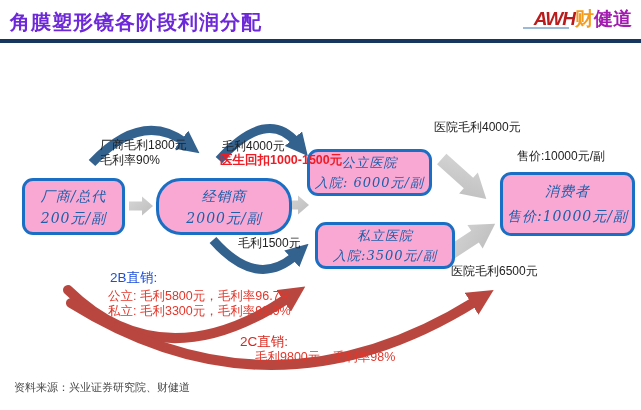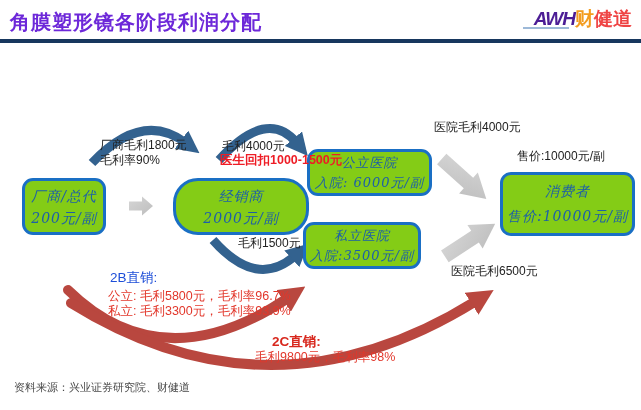--- a/index.html
+++ b/index.html
@@ -3,53 +3,53 @@
 <meta charset="utf-8">
 <style>
   html,body{margin:0;padding:0;background:#fff;}
   .stage{position:relative;width:641px;height:410px;background:#ffffff;overflow:hidden;
          font-family:"Liberation Sans",sans-serif;}
   
   .title{position:absolute;left:10px;top:9px;font-size:20px;font-weight:bold;color:#6d28d9;
          letter-spacing:1px;white-space:nowrap;}
   .logo{position:absolute;right:9px;top:6px;white-space:nowrap;font-weight:bold;
         font-style:italic;font-size:19px;letter-spacing:0px;}
-  .logo .awh{color:#4c1d95;letter-spacing:-1px;font-style:italic;}
+  .logo .awh{color:#b91c1c;letter-spacing:-1px;font-style:italic;}
   .logo .cai{color:#f39c1f;font-style:normal;}
-  .logo .jiandao{color:#ef4444;font-style:normal;}
+  .logo .jiandao{color:#a21caf;font-style:normal;}
   .logo-tagline{position:absolute;right:72px;top:27px;width:46px;height:2px;background:#9db9d8;}
   .navy-bar{position:absolute;left:0;top:39px;width:641px;height:4px;background:#17375e;}
   
   .arrows{position:absolute;left:0;top:0;z-index:1;}
   
-  .fbox{position:absolute;z-index:2;box-sizing:border-box;background:#84cc16;
+  .fbox{position:absolute;z-index:2;box-sizing:border-box;background:#f9a8d4;
         border:3px solid #1a6fc4;border-radius:11px;color:#1d5fa8;
         font-family:"DejaVu Serif","Liberation Serif",serif;font-style:italic;
         display:flex;flex-direction:column;justify-content:center;align-items:center;
         text-align:center;line-height:22px;font-size:14px;letter-spacing:1px;}
   .fbox.small{line-height:20px;font-size:13px;}
-  #box-manufacturer{left:22px;top:178px;width:84px;height:57px;}
-  #box-distributor{left:173px;top:178px;width:136px;height:57px;border-radius:25px;}
+  #box-manufacturer{left:22px;top:178px;width:103px;height:57px;}
+  #box-distributor{left:156px;top:178px;width:136px;height:57px;border-radius:25px;}
   #box-public{left:307px;top:149px;width:125px;height:47px;}
-  #box-private{left:303px;top:222px;width:118px;height:47px;}
+  #box-private{left:315px;top:222px;width:140px;height:47px;}
   #box-consumer{left:500px;top:172px;width:135px;height:64px;line-height:25px;}
   
   .lbl{position:absolute;z-index:3;font-size:12px;color:#222;white-space:nowrap;line-height:15px;}
   #lbl-manu-margin{left:100px;top:138px;}
   #lbl-dist-margin{left:222px;top:139px;}
   #lbl-kickback{left:220px;top:153px;font-weight:bold;color:#ee1c25;font-size:12.5px;}
   #lbl-margin1500{left:238px;top:236px;}
   #lbl-hosp4000{left:434px;top:120px;text-align:right;}
   #lbl-retail{left:517px;top:149px;}
   #lbl-hosp6500{left:451px;top:264px;}
   .red{color:#e2372b;}
   #lbl-b2b-title{left:110px;top:270px;font-size:13.5px;font-weight:normal;color:#1d4ed8;}
   #lbl-b2b-public{left:108px;top:289px;font-size:12.5px;}
   #lbl-b2b-private{left:108px;top:304px;font-size:12.5px;}
-  #lbl-b2c-title{left:272px;top:334px;font-size:13.5px;font-weight:bold;color:#d8281e;}
+  #lbl-b2c-title{left:240px;top:334px;font-size:13.5px;font-weight:normal;color:#d8281e;}
   #lbl-b2c-detail{left:255px;top:350px;font-size:12.5px;}
   .source{position:absolute;left:14px;top:380px;z-index:3;font-size:11px;color:#4a4a4a;}
 </style>
 </head>
 <body>
 
 <div class="stage">
 
   <div class="title">角膜塑形镜各阶段利润分配</div>
   <div class="logo">

